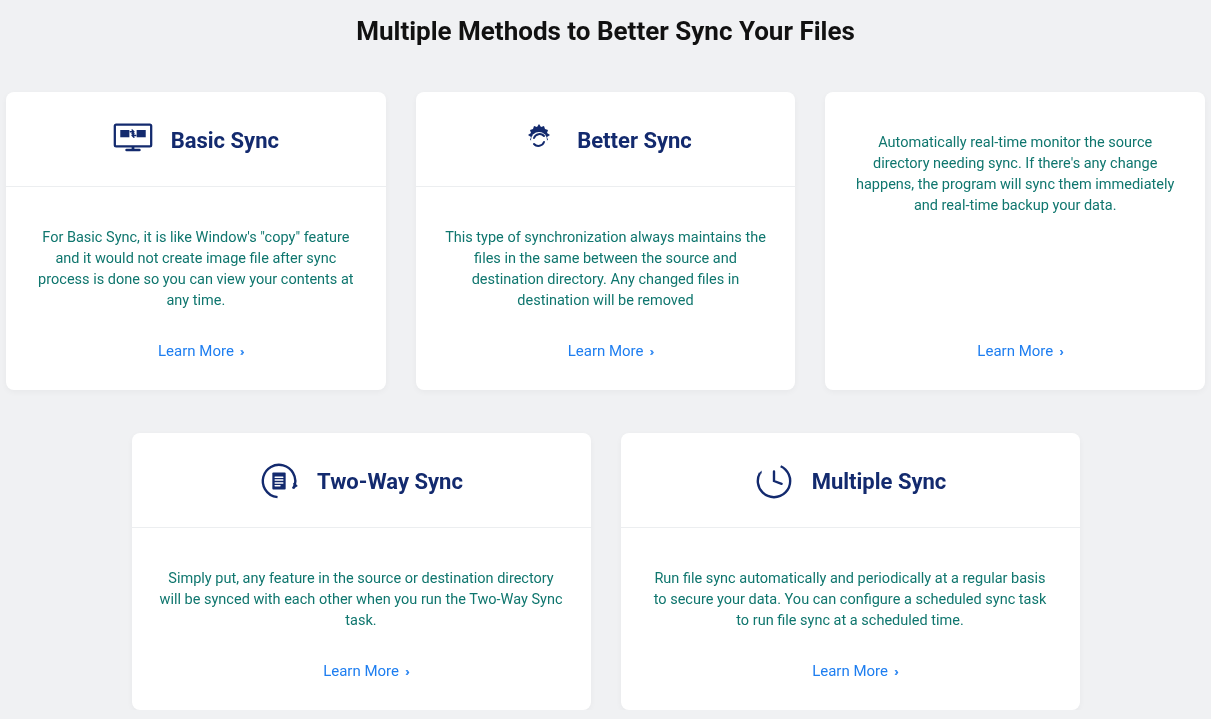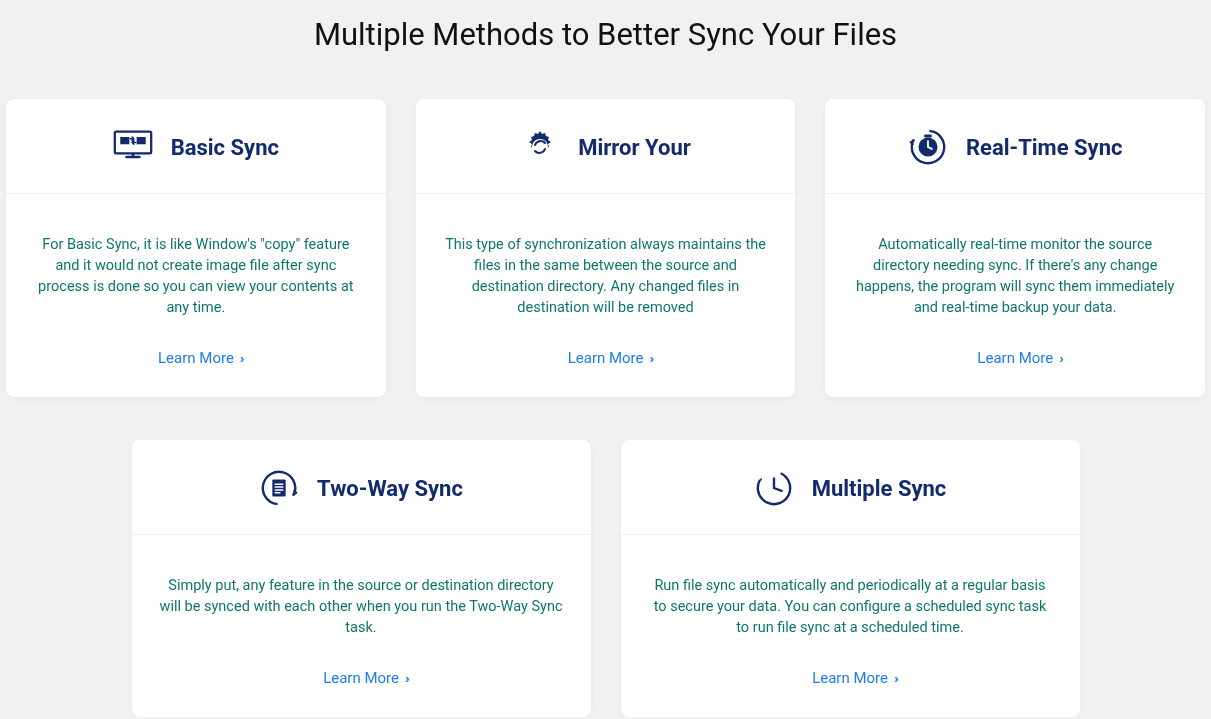--- a/index.html
+++ b/index.html
@@ -5,22 +5,22 @@
   * { box-sizing: border-box; margin: 0; padding: 0; }
   body {
     background: #f0f1f3;
     font-family: -apple-system, BlinkMacSystemFont, "Segoe UI", Roboto, Arial, sans-serif;
     color: #222;
     width: 1211px;
     margin: 0 auto;
   }
   .page-title {
     text-align: center;
-    font-size: 31px;
-    font-weight: 400;
+    font-size: 26px;
+    font-weight: 700;
     color: #111;
     padding-top: 16px;
     padding-bottom: 12px;
   }
   .grid {
     padding: 0 6px;
   }
   .row {
     display: flex;
     justify-content: center;
@@ -125,44 +125,32 @@
       <div class="card-head">
         <span class="icon">
           <svg width="40" height="40" viewBox="0 0 40 40" fill="none">
             <path d="M20 4 l2 3 3-1 1 3 3 1 -1 3 3 2 -3 2 1 3 -3 1 -1 3 -3 -1 -2 3 -2 -3 -3 1 -1 -3 -3 -1 1 -3 -3 -2 3 -2 -1 -3 3 -1 1 -3 3 1 z" fill="#132a6e"></path>
             <circle cx="20" cy="20" r="8" fill="#fff"></circle>
             <path d="M15 18 a6 6 0 0 1 10 -2 M25 22 a6 6 0 0 1 -10 2" stroke="#132a6e" stroke-width="2" fill="none" stroke-linecap="round"></path>
             <path d="M24 14 l1 2 -2 0 z" fill="#132a6e"></path>
             <path d="M16 26 l-1 -2 2 0 z" fill="#132a6e"></path>
           </svg>
         </span>
-        <h3>Mirror Your</h3>
+        <h3>Better Sync</h3>
       </div>
       <div class="card-body">This type of synchronization always maintains the files in the same between the source and destination directory. Any changed files in destination will be removed</div>
       <div class="card-foot">
         <a class="learn-more">
           <span>Learn More</span>
           <span class="chev">››</span>
         </a>
       </div>
     </div>
 
     <div class="card">
-      <div class="card-head">
-        <span class="icon">
-          <svg width="42" height="42" viewBox="0 0 42 42" fill="none">
-            <circle cx="21" cy="21" r="17" stroke="#132a6e" stroke-width="2.5" fill="none" stroke-dasharray="70 20" transform="rotate(-30 21 21)"></circle>
-            <circle cx="21" cy="21" r="10" fill="#132a6e"></circle>
-            <path d="M21 15 L21 21 L25 23" stroke="#fff" stroke-width="2" stroke-linecap="round"></path>
-            <rect x="17" y="8" width="8" height="3" rx="1" fill="#132a6e"></rect>
-            <path d="M6 14 l-3 2 2 2" stroke="#132a6e" stroke-width="2.2" fill="none" stroke-linecap="round"></path>
-          </svg>
-        </span>
-        <h3>Real-Time Sync</h3>
-      </div>
       <div class="card-body">Automatically real-time monitor the source directory needing sync. If there's any change happens, the program will sync them immediately and real-time backup your data.</div>
       <div class="card-foot">
         <a class="learn-more">
           <span>Learn More</span>
           <span class="chev">››</span>
         </a>
       </div>
     </div>
 
   </div>

